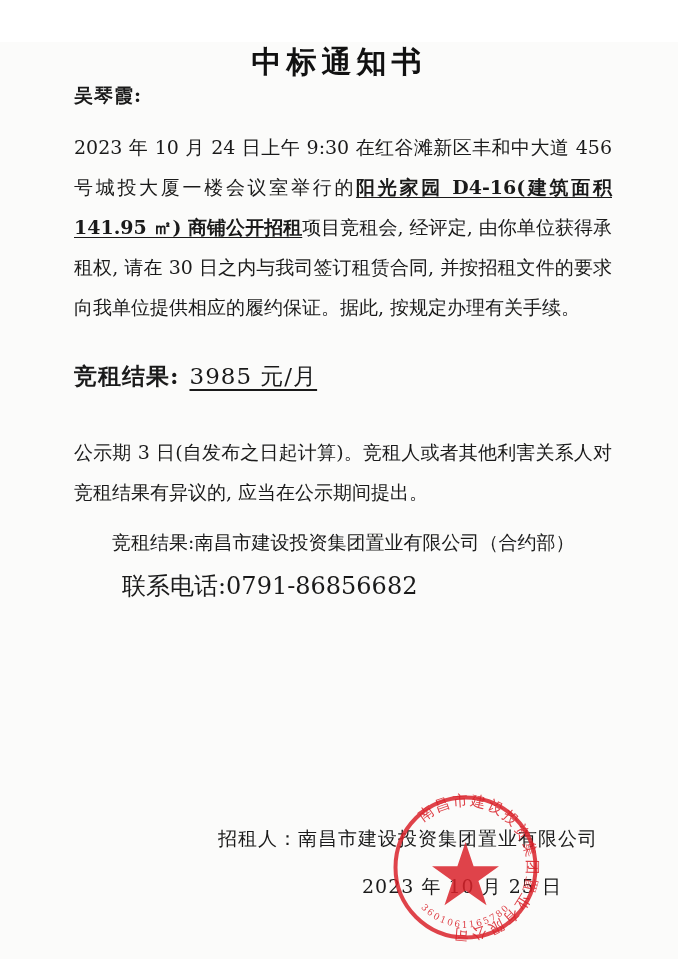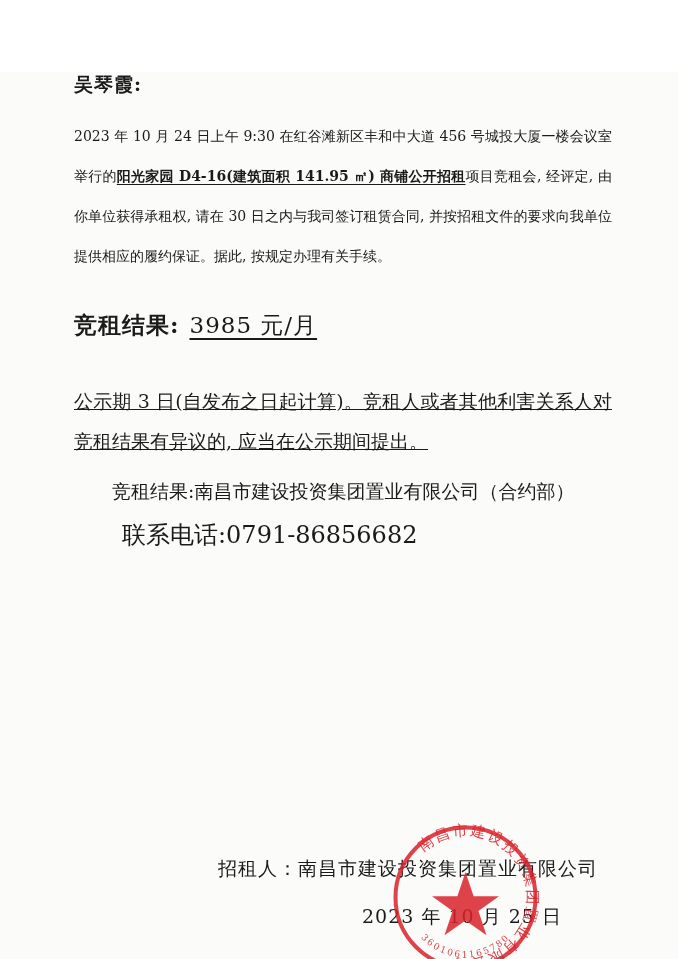--- a/index.html
+++ b/index.html
@@ -27,31 +27,30 @@
     text-align: center;
     font-size: 30px;
     letter-spacing: 5px;
     font-weight: 700;
     margin-top: 42px;
     margin-bottom: 0;
     font-family: "DejaVu Serif", "Liberation Serif", serif;
     color: #111;
   }
   .salutation {
-    margin-top: 72px;
     margin-left: 74px;
     font-size: 19px;
     font-weight: 700;
     letter-spacing: 1px;
   }
   .body-block {
     margin-top: 18px;
     margin-left: 74px;
     margin-right: 66px;
-    font-size: 14px;
+    font-size: 19px;
     line-height: 40px;
     text-align: justify;
     text-justify: inter-ideograph;
   }
   .indent {
     text-indent: 2em;
   }
   .bold-ul {
     font-weight: 700;
     text-decoration: underline;
@@ -75,21 +74,20 @@
     letter-spacing: 1px;
   }
   .notice-block {
     margin-top: 40px;
     margin-left: 74px;
     margin-right: 66px;
     font-size: 19px;
     line-height: 40px;
     text-align: justify;
     text-justify: inter-ideograph;
-    text-decoration: underline;
   }
   .org-line {
     margin-top: 10px;
     margin-left: 74px;
     font-size: 19px;
     line-height: 40px;
     text-indent: 2em;
   }
   .phone-line {
     margin-top: 4px;
@@ -132,20 +130,21 @@
   .seal svg { display: block; }
   .seal-text {
     font-family: "DejaVu Serif", "Liberation Serif", serif;
   }
 </style>
 </head>
 <body>
 
 <div class="page">
 
+  <div class="doc-title">中标通知书</div>
 
   <div class="salutation">吴琴霞:</div>
 
   <div class="body-block">
     <span class="indent">2023 年 10 月 24 日上午 9:30 在红谷滩新区丰和中大道 456 号城投大厦一楼会议室举行的</span><span class="bold-ul">阳光家园 D4-16(建筑面积 141.95 ㎡) 商铺公开招租</span><span>项目竞租会, 经评定, 由你单位获得承租权, 请在 30 日之内与我司签订租赁合同, 并按招租文件的要求向我单位提供相应的履约保证。据此, 按规定办理有关手续。</span>
   </div>
 
   <div class="result-row">
     <span>竞租结果:</span>
     <span class="result-value">3985 元/月</span>

